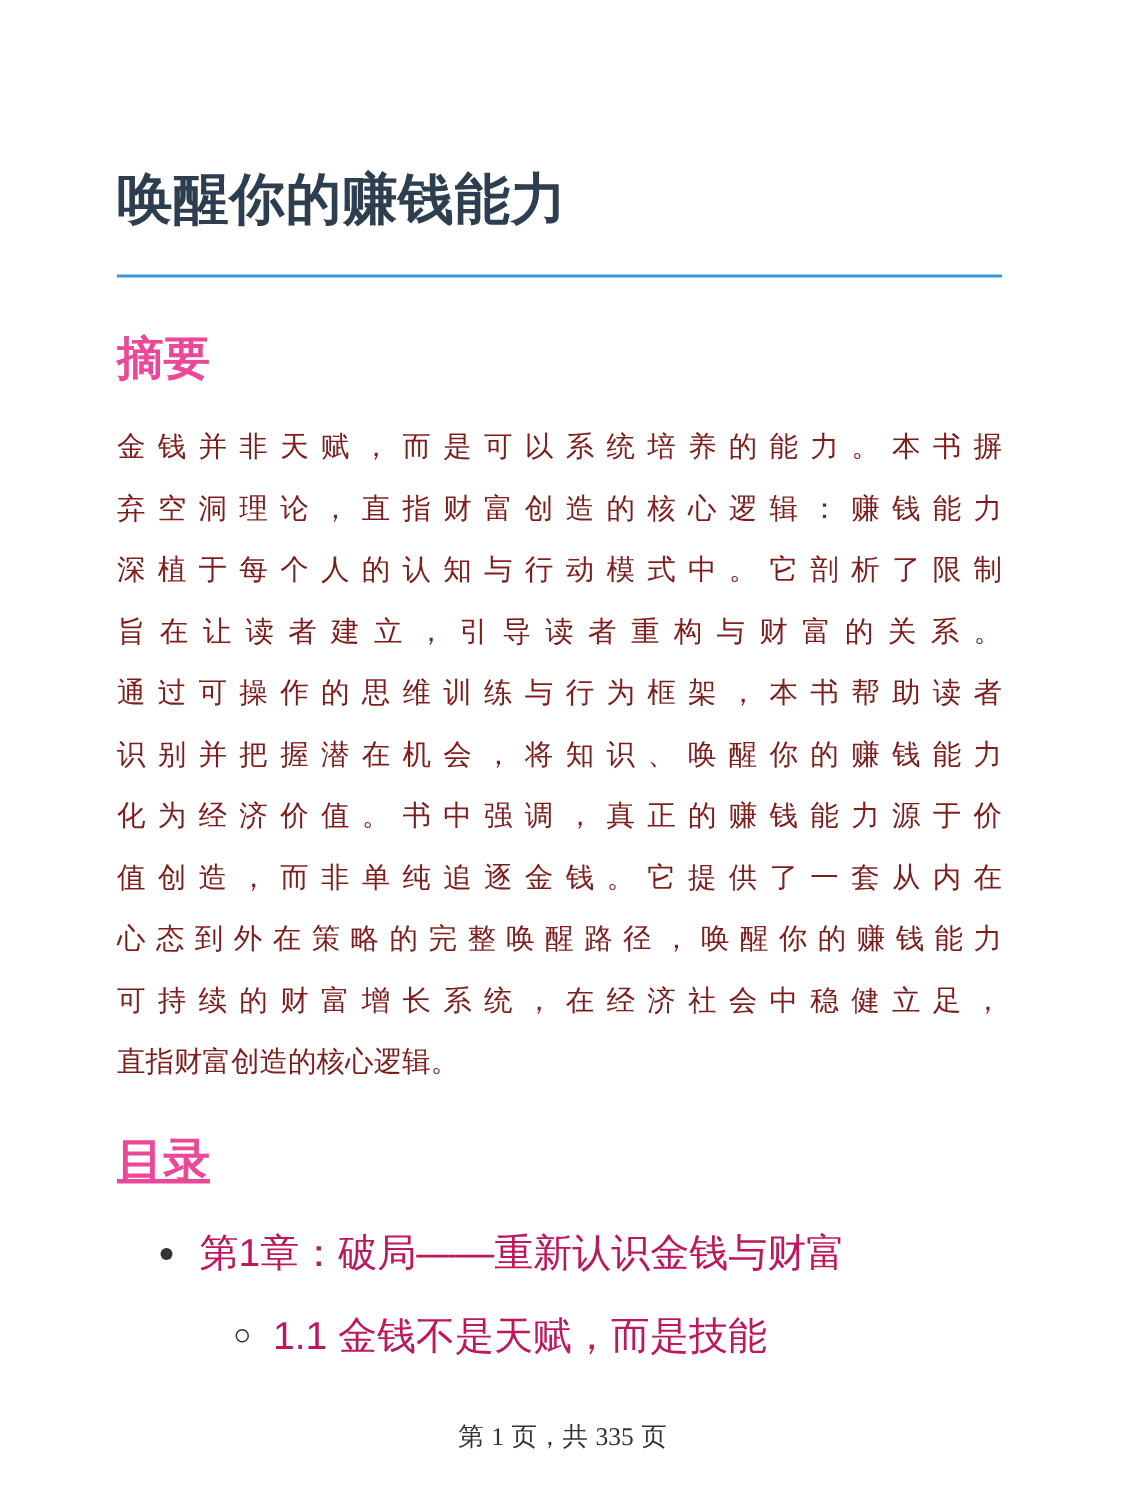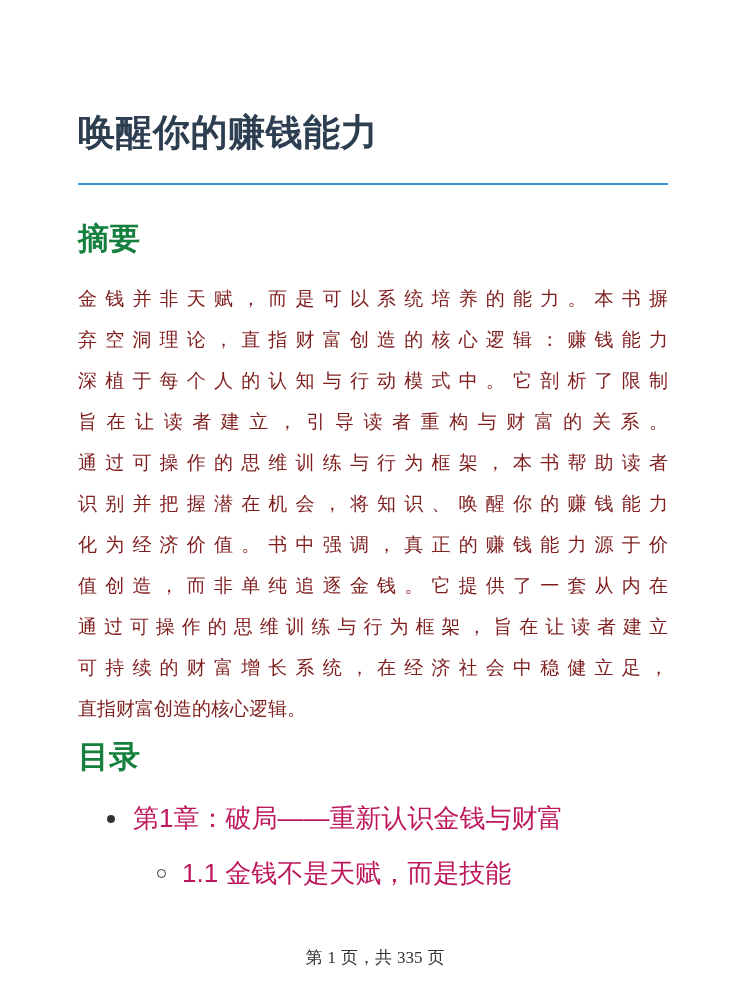--- a/index.html
+++ b/index.html
@@ -35,37 +35,38 @@
     border: none;
     border-top: 2px solid #3498db;
     height: 0;
     width: 100%;
   }
   .section-heading {
     margin: 35px 0 0 0;
     font-size: 31px;
     line-height: 38px;
     font-weight: 700;
-    color: #15803d;
+    color: #ec4899;
   }
   .abstract-paragraph {
     margin-top: 20px;
   }
   .para-line {
     font-size: 19px;
     line-height: 41px;
     color: #7f1d1d;
     text-align: justify;
     text-align-last: justify;
   }
   .para-line:last-child {
     text-align-last: left;
   }
   .toc-heading {
-    margin-top: 9px;
+    margin-top: 26px;
+    text-decoration: underline;
   }
   .toc-list {
     margin-top: 22px;
   }
   .toc-item {
     position: relative;
     font-size: 26px;
     line-height: 41px;
     color: #be185d;
   }
@@ -126,21 +127,21 @@
 
     <div class="abstract-paragraph">
       <div class="para-line">金钱并非天赋，而是可以系统培养的能力。本书摒</div>
       <div class="para-line">弃空洞理论，直指财富创造的核心逻辑：赚钱能力</div>
       <div class="para-line">深植于每个人的认知与行动模式中。它剖析了限制</div>
       <div class="para-line">旨在让读者建立，引导读者重构与财富的关系。</div>
       <div class="para-line">通过可操作的思维训练与行为框架，本书帮助读者</div>
       <div class="para-line">识别并把握潜在机会，将知识、唤醒你的赚钱能力</div>
       <div class="para-line">化为经济价值。书中强调，真正的赚钱能力源于价</div>
       <div class="para-line">值创造，而非单纯追逐金钱。它提供了一套从内在</div>
-      <div class="para-line">通过可操作的思维训练与行为框架，旨在让读者建立</div>
+      <div class="para-line">心态到外在策略的完整唤醒路径，唤醒你的赚钱能力</div>
       <div class="para-line">可持续的财富增长系统，在经济社会中稳健立足，</div>
       <div class="para-line">直指财富创造的核心逻辑。</div>
     </div>
 
     <h2 class="section-heading toc-heading">目录</h2>
 
     <div class="toc-list">
       <div class="toc-item level-1">
         <span class="bullet-disc"></span>
         <span>第1章：破局——重新认识金钱与财富</span>

